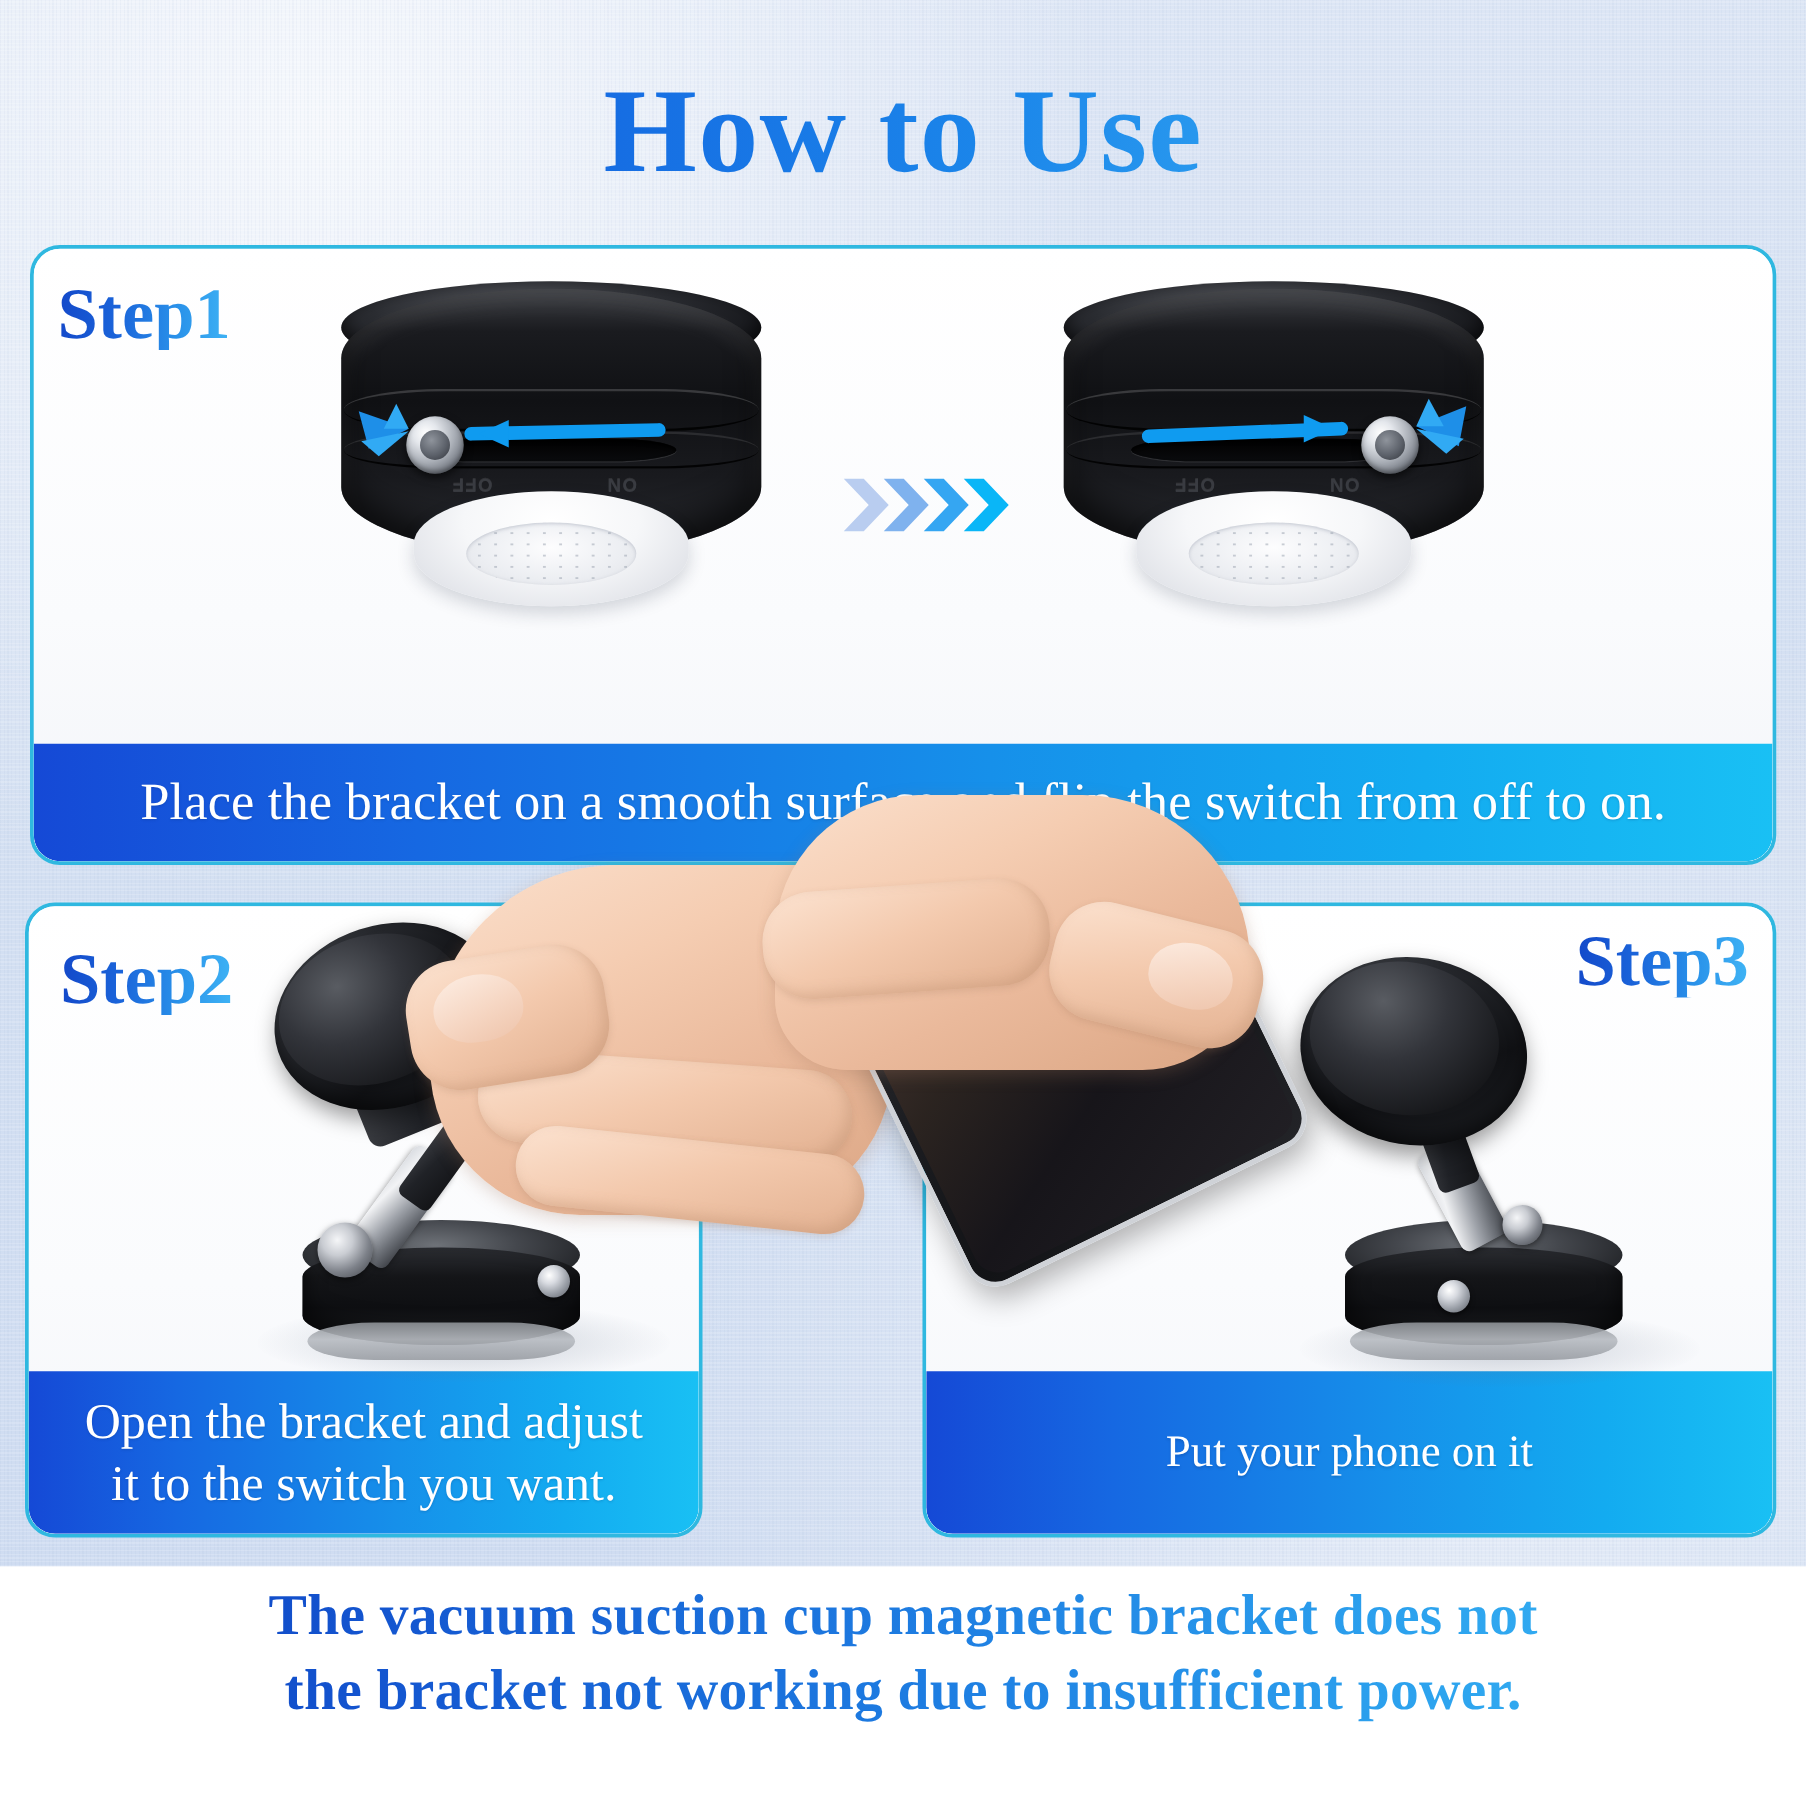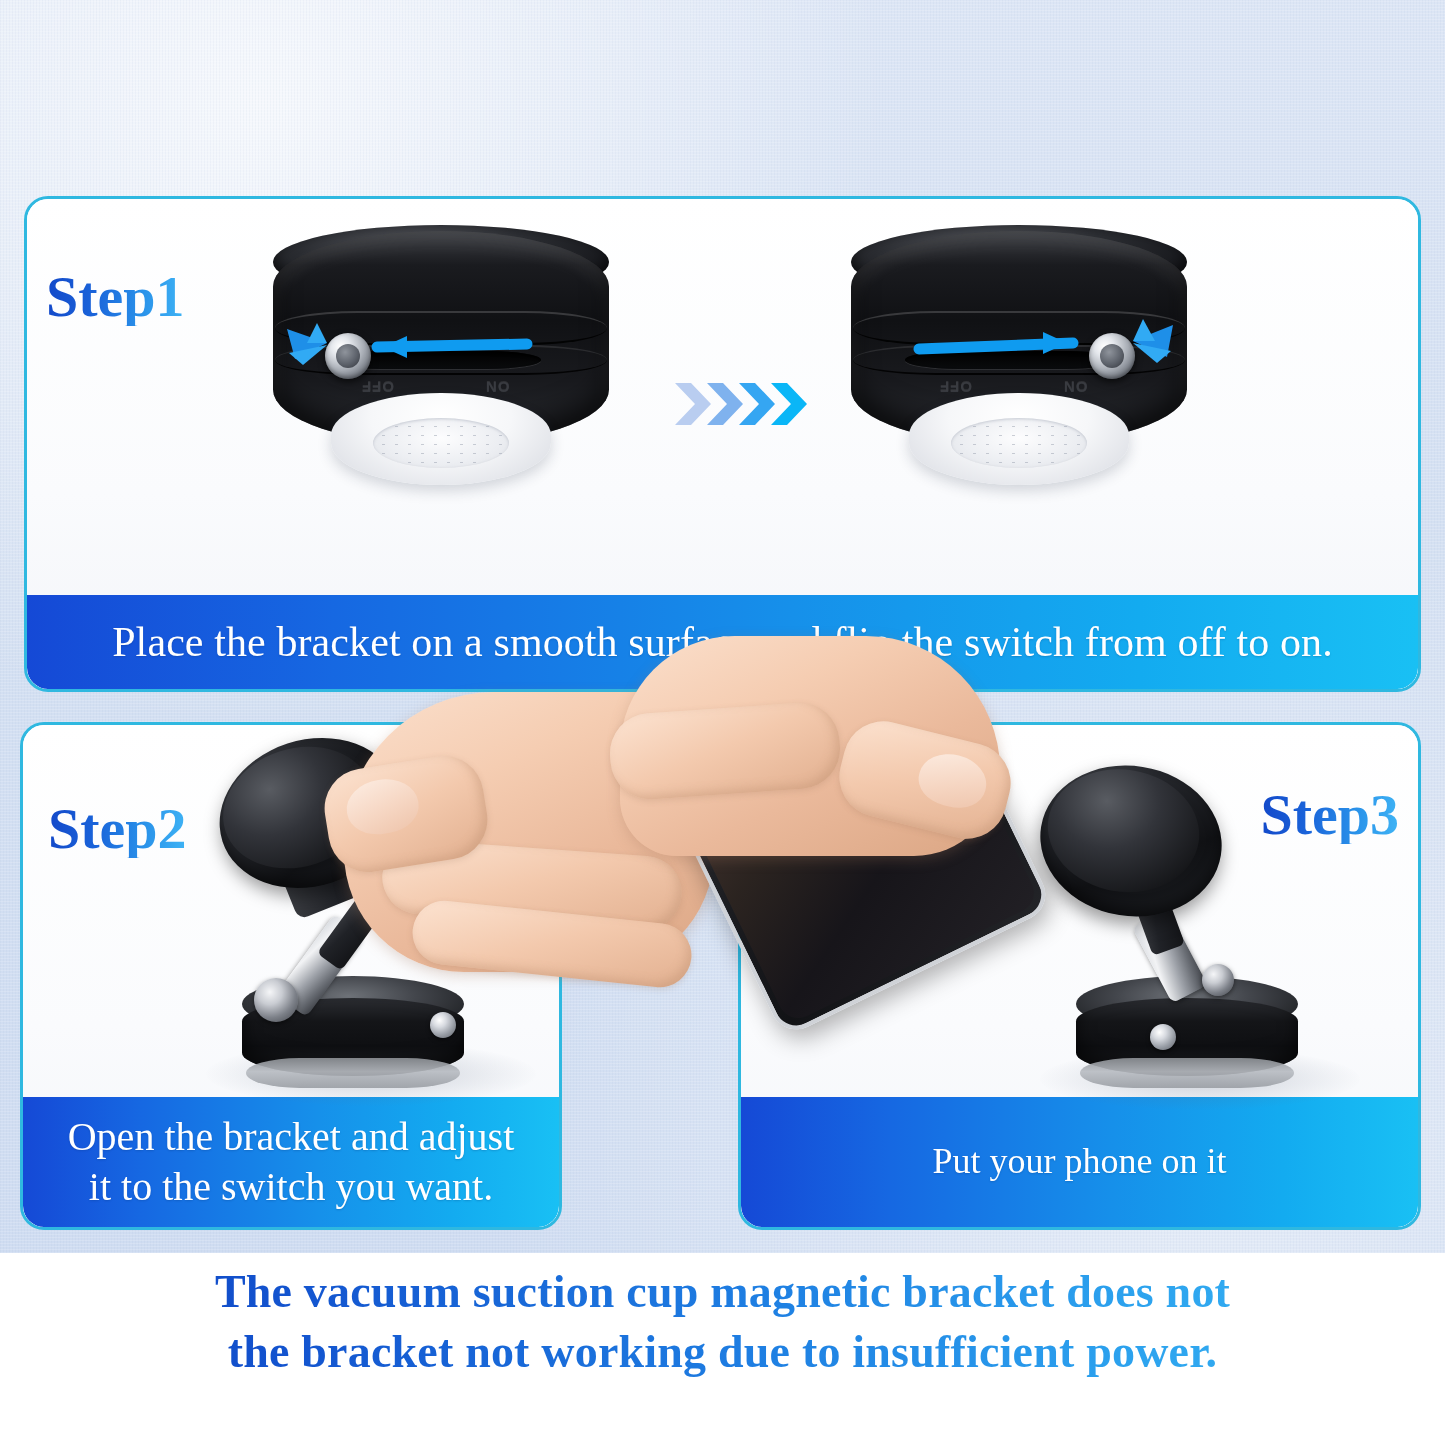--- a/index.html
+++ b/index.html
@@ -91,21 +91,20 @@
     font-size: 58px;
     font-weight: 700;
     line-height: 1;
     background: linear-gradient(92deg, #1348c9 0%, #1a64da 35%, #2a93ea 70%, #3fb4f5 100%);
     -webkit-background-clip: text;
     background-clip: text;
     color: transparent;
     -webkit-text-fill-color: transparent;
     white-space: nowrap;
     z-index: 6;
-    margin-top: 46px;
   }
   #label-step1 { left: 46px; top: 222px; }
   #label-step2 { left: 48px; top: 754px; }
   #label-step3 { right: 46px; top: 740px; }
 
   
   .caption-bar {
     position: absolute;
     left: 0;
     right: 0;
@@ -411,20 +410,21 @@
     background: radial-gradient(ellipse at 50% 50%, rgba(90,105,130,.28) 0%, rgba(90,105,130,0) 72%);
   }
 </style>
 </head>
 <body>
 
 <div id="page">
 
   <div class="backdrop"></div>
 
+  <div class="title">How to Use</div>
 
   <div class="panel" id="panel-step1">
     <div class="photo-area">
 
       <div class="puck" id="puck-off" style="left:238px; top:26px;">
         <div class="puck-top"></div>
         <div class="puck-body"></div>
         <div class="puck-ring ring-a"></div>
         <div class="puck-ring ring-b"></div>
         <div class="puck-slot"></div>

